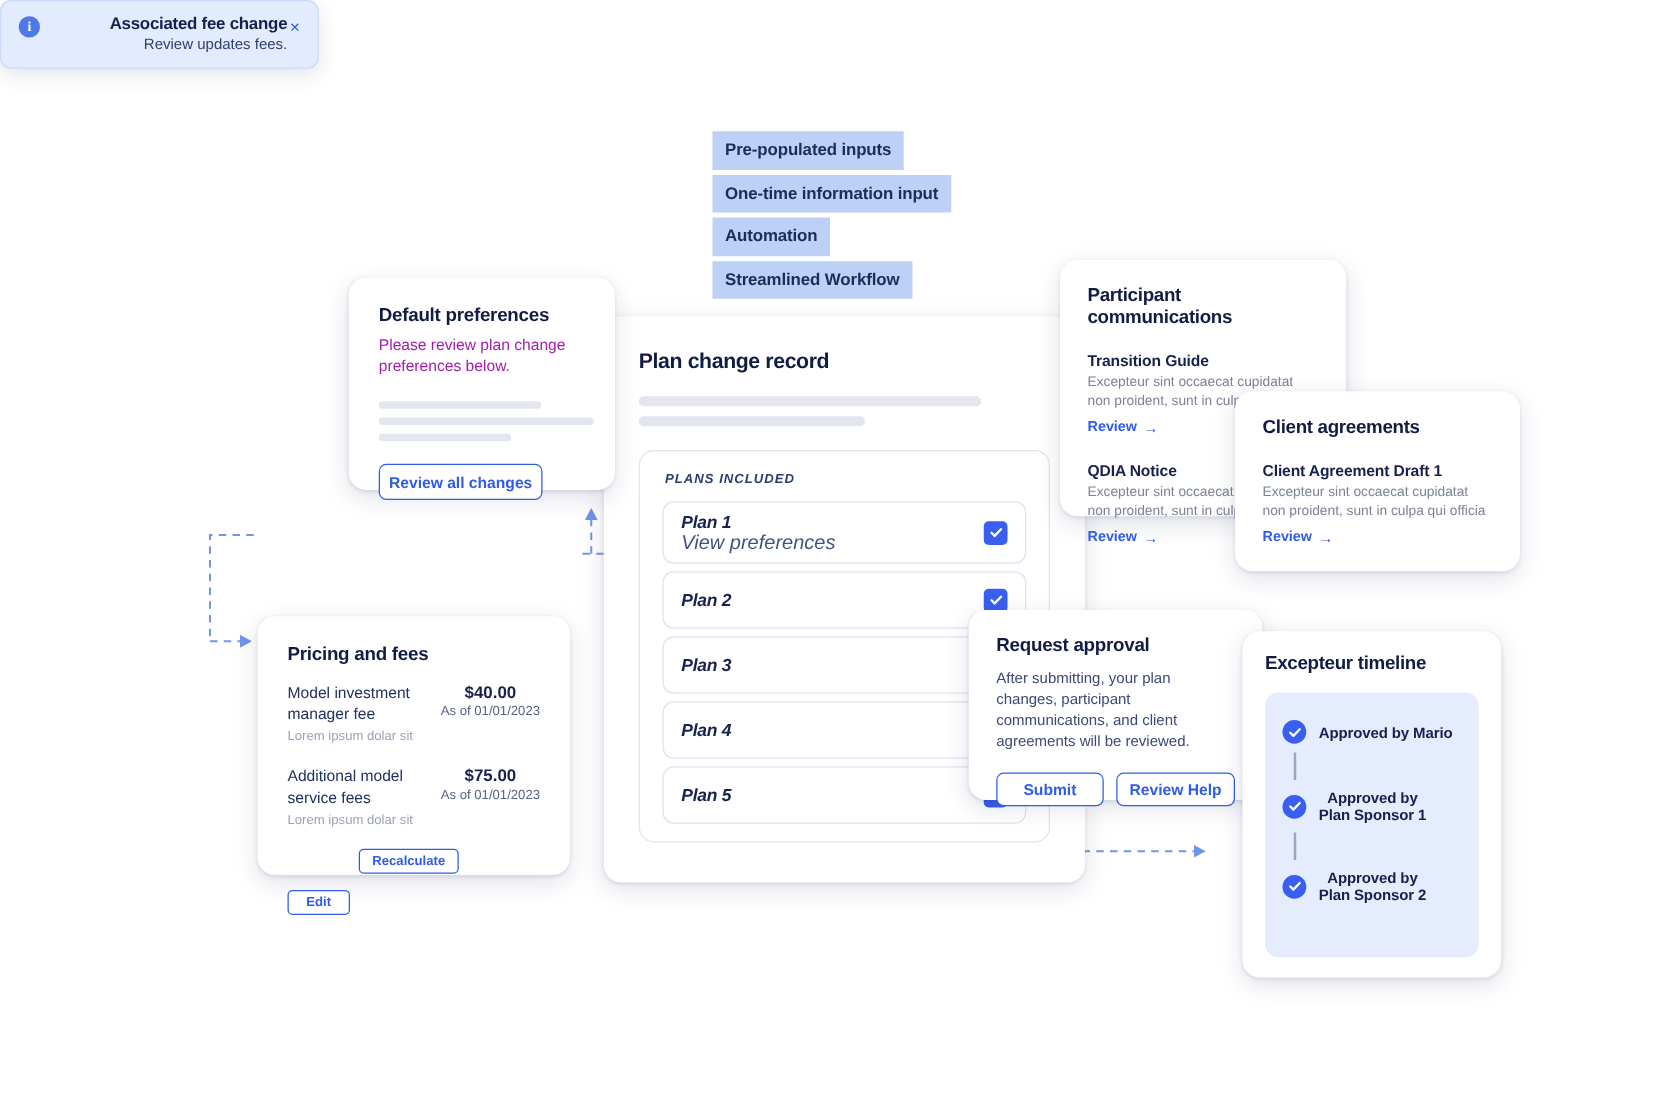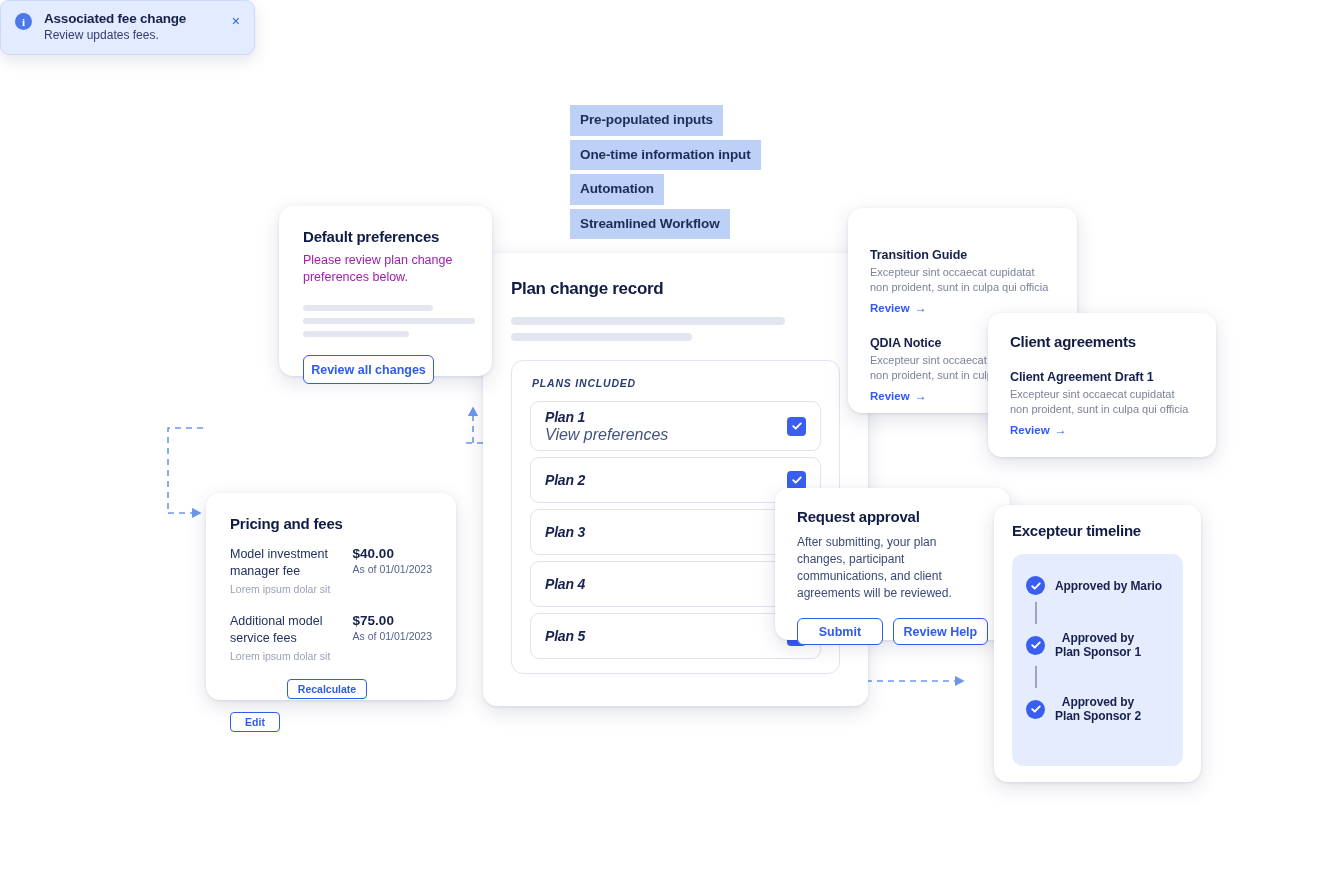--- a/index.html
+++ b/index.html
@@ -36,21 +36,21 @@
     font-size: 13.5px;
     line-height: 1;
     padding: 8px 10px 9px 10px;
     margin-bottom: 4px;
     width: max-content;
     letter-spacing: -0.1px;
   }
 
   
   #card-default-preferences {
-    left: 279px; top: 206px; width: 213px; height: 170px;
+    left: 279px; top: 222px; width: 213px; height: 170px;
     padding: 22px 24px 0 24px;
     z-index: 6;
   }
   .h-card { font-size: 15px; font-weight: bold; letter-spacing: -0.2px; margin: 0 0 7px 0; color: #111c44; }
   .sub-card { font-size: 12.5px; line-height: 17px; color: #a21caf; margin: 0; }
   .skel { background: #e4e6ef; border-radius: 4px; height: 6px; }
   .skel-group { margin-top: 19px; }
   .skel-group .skel { margin-bottom: 7px; }
   .btn-outline {
     display: inline-flex; align-items: center; justify-content: center;
@@ -119,38 +119,38 @@
     box-shadow: 0 5px 16px rgba(20,34,85,0.12);
   }
   .info-icon {
     width: 17px; height: 17px; border-radius: 50%;
     background: #4e7ae8; color: #fff;
     font-size: 11px; font-weight: bold;
     display: flex; align-items: center; justify-content: center;
     font-family: "Liberation Serif", serif;
     flex: 0 0 auto; margin-top: 2px;
   }
-  #fee-change-body { margin-left: 12px; flex: 1 1 auto; }
+  #fee-change-body { margin-left: 12px; flex: 1 1 auto; text-align: right; }
   #fee-change-title { font-size: 13.5px; font-weight: bold; color: #16214d; letter-spacing: -0.2px; }
   #fee-change-sub { font-size: 12px; color: #2f3e6e; margin-top: 2px; }
   #fee-change-close {
     color: #2f5ce8; font-size: 14px; line-height: 1; cursor: pointer;
     margin-top: 3px; padding: 0 2px;
   }
 
   
   #card-pricing-fees {
     left: 206px; top: 493px; width: 250px; height: 207px;
     padding: 22px 24px 0 24px;
     z-index: 8;
   }
   .fee-block { margin-top: 14px; }
   .fee-line { display: flex; justify-content: space-between; align-items: flex-start; }
   .fee-label { font-size: 12.5px; line-height: 17px; color: #22315f; max-width: 108px; }
-  .fee-right { text-align: left; }
+  .fee-right { text-align: center; }
   .fee-amount { font-size: 13.5px; font-weight: bold; color: #16214d; }
   .fee-asof { font-size: 10.5px; color: #55638c; margin-top: 2px; }
   .fee-lorem { font-size: 10.5px; color: #9aa2b8; margin-top: 3px; }
   #pricing-buttons { display: flex; gap: 7px; margin-top: 17px; }
   #edit-button { width: 50px; height: 20px; font-size: 10.5px; border-width: 1.4px; border-radius: 4px; margin-top: 33px; }
   #recalculate-button { width: 80px; height: 20px; font-size: 10.5px; border-width: 1.4px; border-radius: 4px; }
 
   
   #card-participant-comms {
     left: 848px; top: 208px; width: 229px; height: 205px;
@@ -342,20 +342,21 @@
       </div>
       <div class="fee-lorem">Lorem ipsum dolar sit</div>
     </div>
     <div id="pricing-buttons">
       <button class="btn-outline" id="edit-button">Edit</button>
       <button class="btn-outline" id="recalculate-button">Recalculate</button>
     </div>
   </div>
 
   <div class="card" id="card-participant-comms">
+    <h3 class="h-side">Participant communications</h3>
     <div class="doc-item">
       <div class="doc-title">Transition Guide</div>
       <div class="doc-desc">Excepteur sint occaecat cupidatat non proident, sunt in culpa qui officia</div>
       <span class="review-link">
         <span>Review</span>
         <span class="arrow">→</span>
       </span>
     </div>
     <div class="doc-item">
       <div class="doc-title">QDIA Notice</div>

